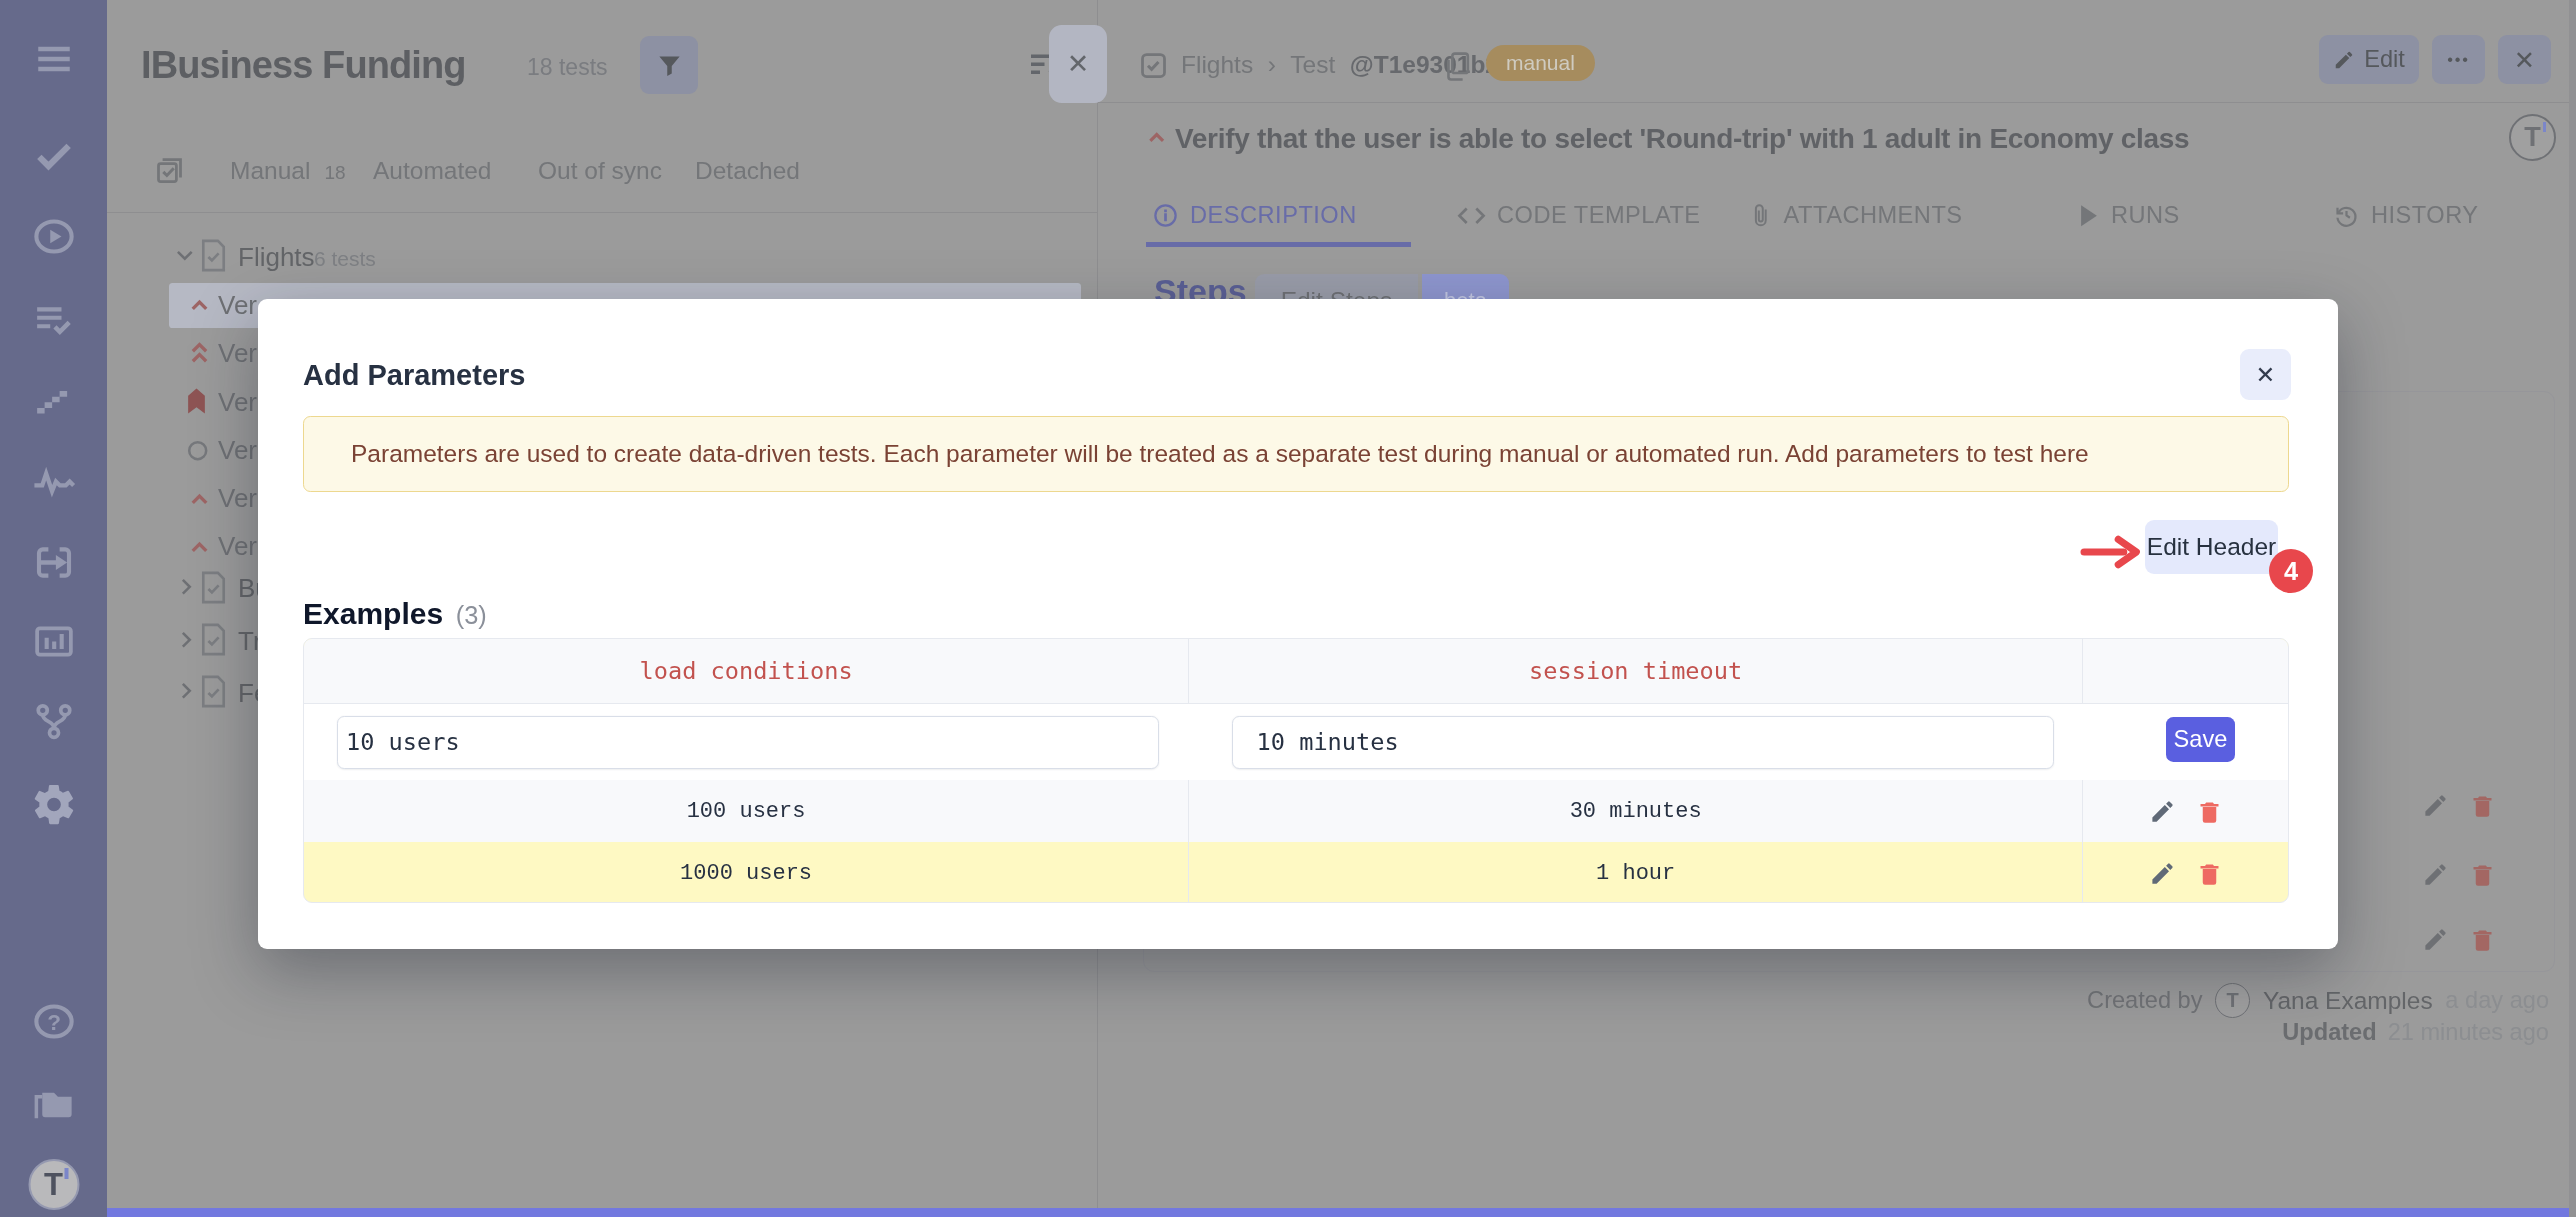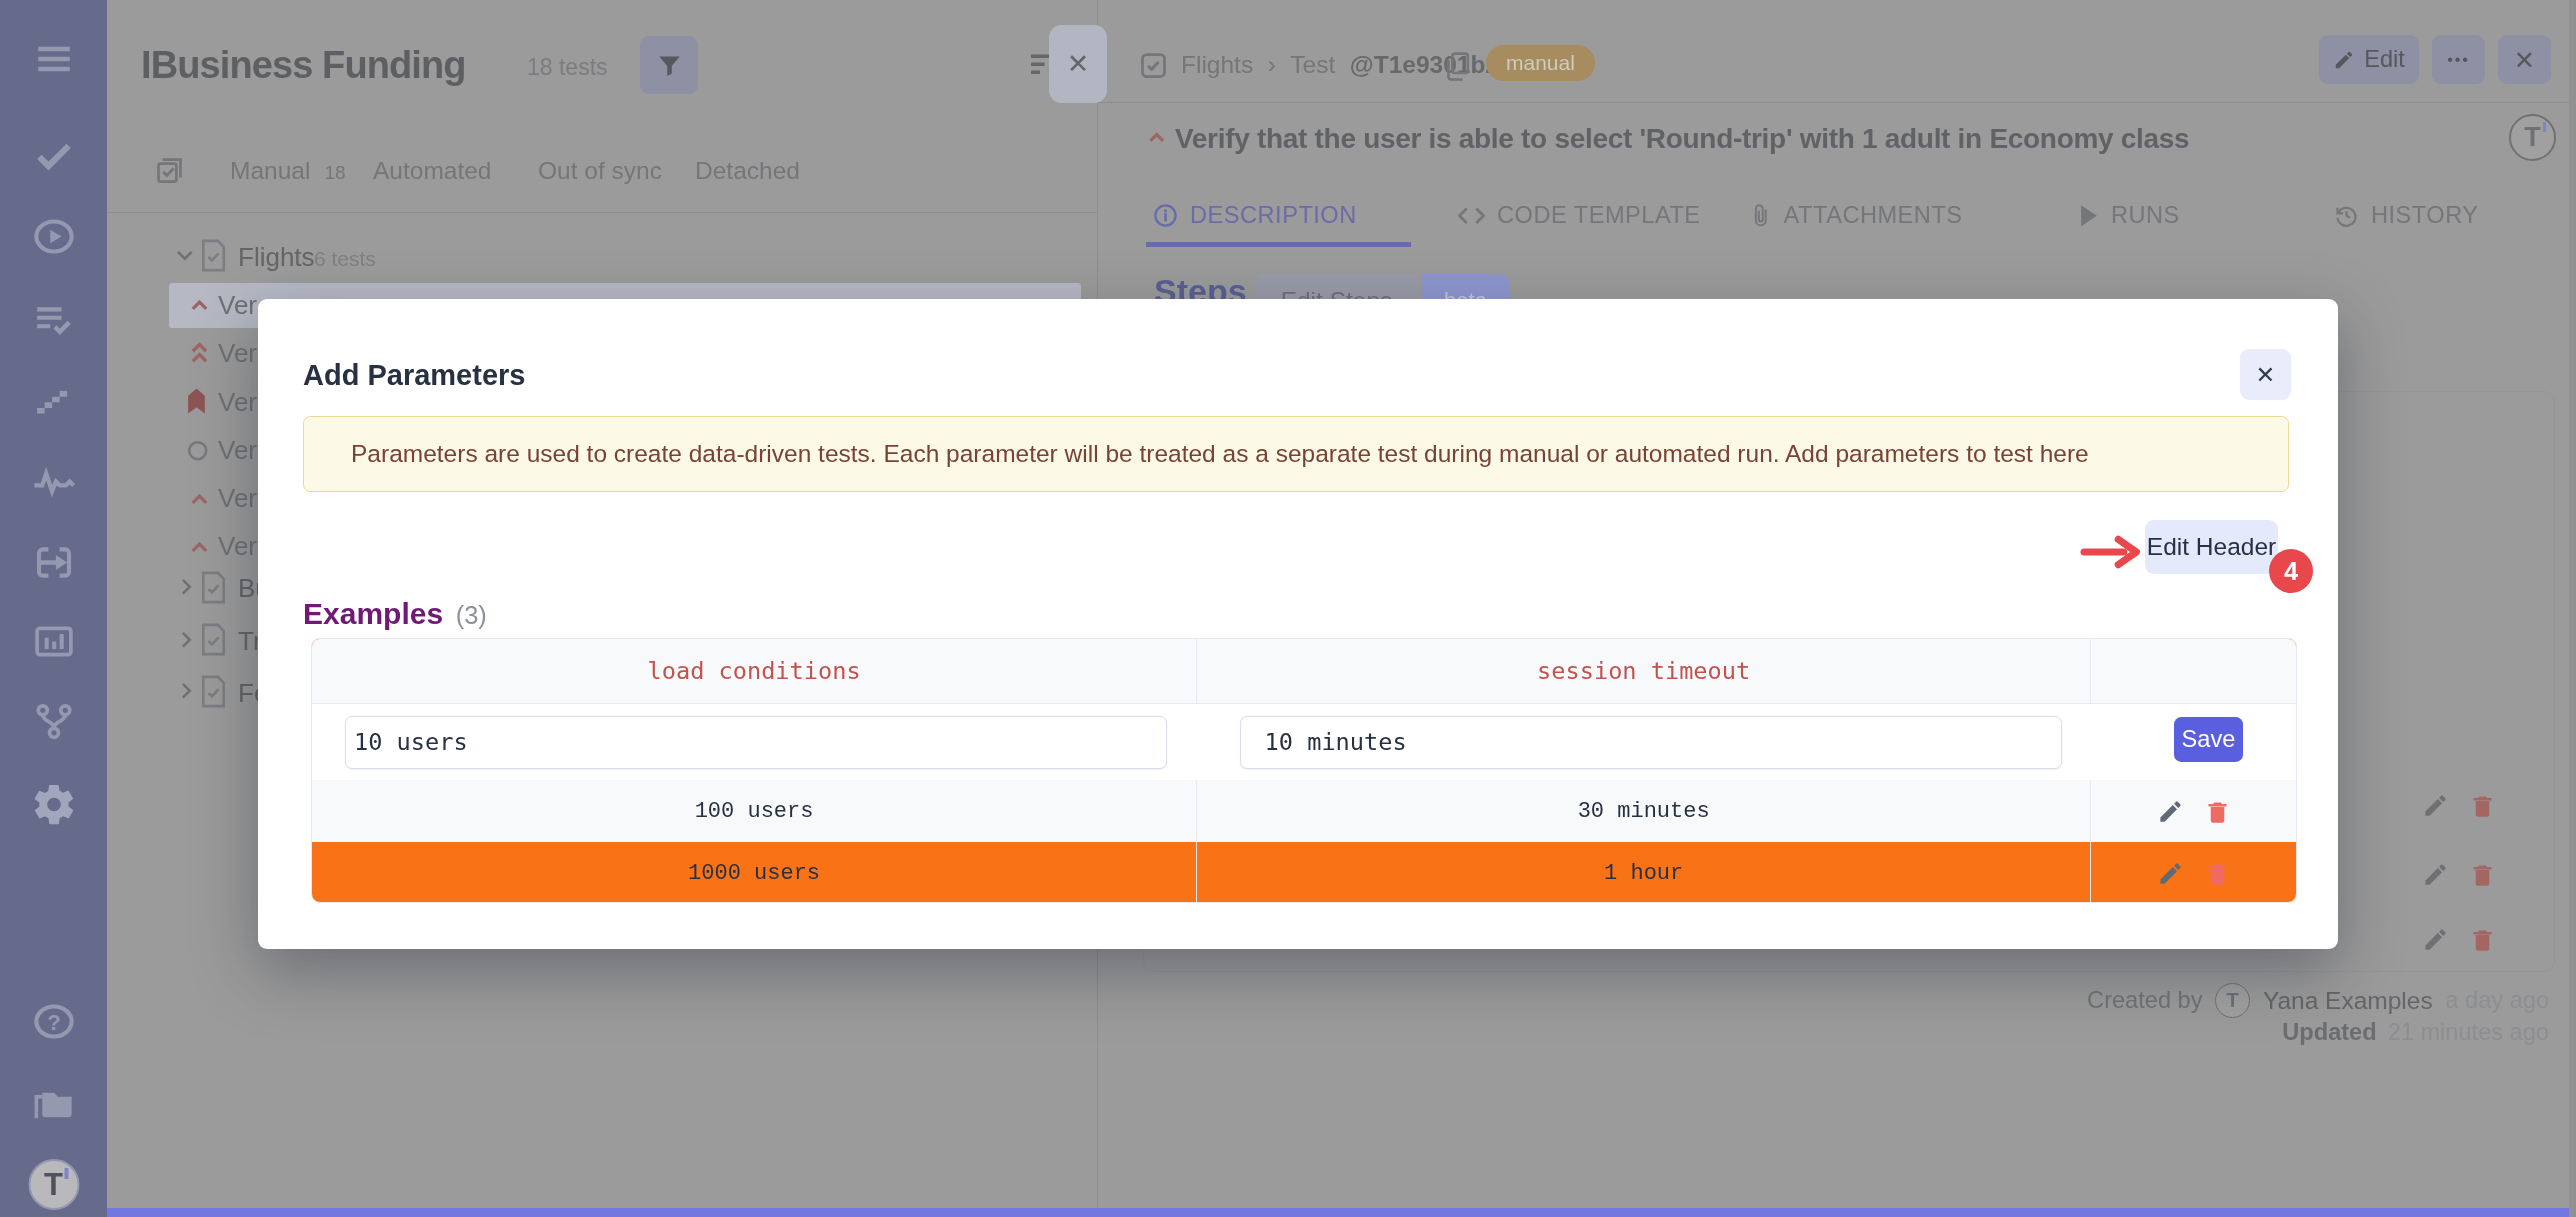--- a/index.html
+++ b/index.html
@@ -47,23 +47,23 @@
   #modal{left:258px;top:299px;width:2080px;height:650px;background:#FFFFFF;border-radius:9px;
          box-shadow:0 22px 64px rgba(20,25,40,.35);z-index:50;}
   .modal-title{font-size:29px;font-weight:bold;color:#273142;}
   #modal-close{left:1982px;top:50px;width:51px;height:51px;background:#E9EDFB;border-radius:9px;
      display:flex;align-items:center;justify-content:center;color:#333C4E;cursor:pointer;}
   #info-box{left:45px;top:117px;width:1986px;height:76px;background:#FDF9E7;border:1.8px solid #EDD88F;
      border-radius:7.3px;display:flex;align-items:center;padding-left:47px;}
   #info-box span{font-size:24.5px;color:#7A4234;}
   #edit-header-btn{left:1887px;top:221px;width:133px;height:54px;background:#E4E9FC;border-radius:9px;
      display:flex;align-items:center;justify-content:center;font-size:24.5px;color:#27313F;cursor:pointer;}
-  .ex-title{font-size:30px;font-weight:bold;color:#701a75;}
+  .ex-title{font-size:30px;font-weight:bold;color:#0f172a;}
   .ex-count{font-size:25.4px;color:#8B909A;font-weight:normal;}
-  #ptable{left:53px;top:339px;width:1986px;height:265px;border:0.9px solid #E6E9EF;border-radius:9px;background:#f97316;overflow:hidden;}
+  #ptable{left:45px;top:339px;width:1986px;height:265px;border:0.9px solid #E6E9EF;border-radius:9px;background:#fef9c3;overflow:hidden;}
   .th-row{display:flex;height:65px;background:#F8F9FB;border-bottom:0.9px solid #E6E9EF;}
   .th{display:flex;align-items:center;justify-content:center;font-family:"DejaVu Sans Mono",monospace;
       font-size:23.6px;color:#C2524E;}
   .col1{width:886px;border-right:0.9px solid #E6E9EF;}
   .col2{width:895px;border-right:0.9px solid #E6E9EF;}
   .col3{width:205px;}
   .input-row{position:relative;height:76px;background:#fff;}
   .p-input{position:absolute;height:53px;border:0.9px solid #D9DEE8;border-radius:7.3px;background:#fff;
      font-family:"DejaVu Sans Mono",monospace;font-size:23.6px;color:#273142;padding:0 23.6px;outline:none;
      box-shadow:0 0.9px 1.8px rgba(30,40,60,.08);}

